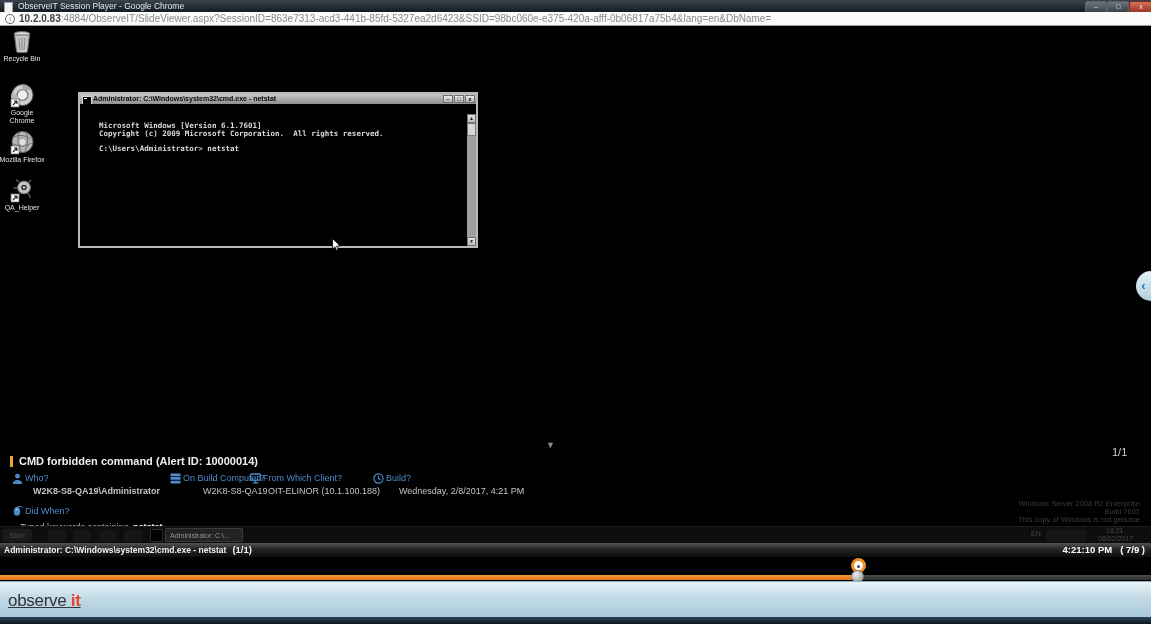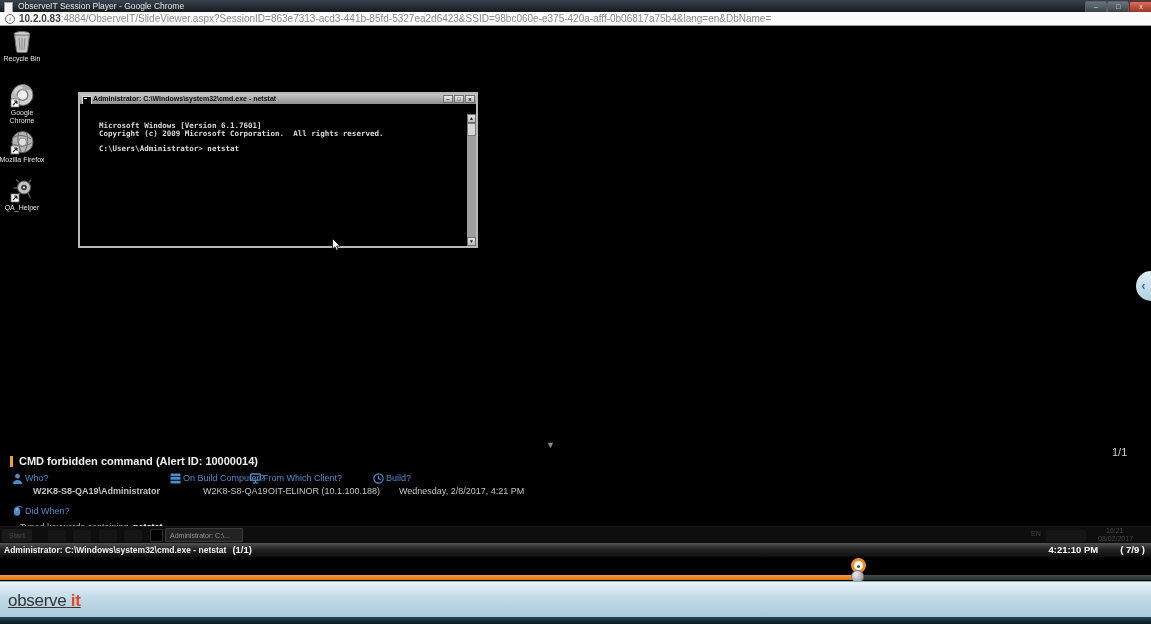--- a/index.html
+++ b/index.html
@@ -71,21 +71,21 @@
   .ghost-blob{top:3px;width:18px;height:12px;background:#161616;border-radius:2px;}
   .ghost-cmdicon{left:150px;top:2px;width:13px;height:13px;background:#000;border:1px solid #2b2b2b;box-sizing:border-box;}
   .ghost-taskbtn{left:165px;top:1px;width:78px;height:14px;background:#222;border:1px solid #3a3a3a;border-radius:1px;
                  font-size:7px;line-height:13px;color:#969696;padding-left:4px;box-sizing:border-box;white-space:nowrap;overflow:hidden;}
   .ghost-tray{font-size:7px;color:#474747;}
 
   
   .statusbar{left:0;top:543px;width:1151px;height:14px;background:linear-gradient(#535353,#232323 45%,#0e0e0e);}
   .status-left{left:4px;top:0;height:14px;line-height:14px;font-size:8.5px;font-weight:bold;color:#f2f2f2;white-space:nowrap;}
   .status-count{font-size:9.5px;padding-left:6px;}
-  .status-right{right:6px;top:0;height:14px;line-height:14px;display:flex;gap:22px;font-size:9.5px;font-weight:bold;color:#fff;}
+  .status-right{right:6px;top:0;height:14px;line-height:14px;display:flex;gap:8px;font-size:9.5px;font-weight:bold;color:#fff;}
 
   
   .timeline{left:0;top:557px;width:1151px;height:24px;background:#000;}
   .track{left:0;top:18px;width:1151px;height:5px;background:linear-gradient(#4a4a4a,#303030);cursor:pointer;}
   .track-fill{left:0;top:0;height:5px;background:linear-gradient(#f59a3e,#e2720f);}
   .alert-marker{left:851px;top:1px;width:9px;height:9px;border:3px solid #ef9220;border-radius:50%;background:#fdfdfd;cursor:pointer;}
   .alert-marker:after{content:"";position:absolute;left:3px;top:4px;width:3px;height:3px;background:#4a4a4a;border-radius:50%;}
   .handle{left:851px;top:13px;width:13px;height:13px;border-radius:50%;border:1px solid #7e7e7e;
           background:radial-gradient(circle at 35% 30%,#eee,#a5a5a5 70%,#8a8a8a);cursor:pointer;box-sizing:border-box;}
 
@@ -225,20 +225,25 @@
 
   <svg class="abs dw-icon" viewBox="0 0 11 11">
     <ellipse cx="5" cy="6.4" rx="3.2" ry="4.3" fill="#4d8ccc"></ellipse>
     <path d="M5 2.1 V6 M5 2.1 q3.5 -1.8 5.5 0.4" stroke="#4d8ccc" stroke-width="1" fill="none"></path>
     <path d="M5 3.2 v2.4" stroke="#dce9f5" stroke-width="0.8"></path>
   </svg>
   <div class="abs dw-label">Did When?</div>
   <div class="abs dw-text">Typed keywords containing</div>
   <div class="abs dw-keyword">netstat</div>
 
+  <div class="abs watermark">
+    <div>Windows Server 2008 R2 Enterprise</div>
+    <div>Build 7601</div>
+    <div>This copy of Windows is not genuine</div>
+  </div>
 
   <div class="abs ghost-taskbar">
     <div class="abs ghost-start">Start</div>
     <div class="abs ghost-blob" style="left:48px;"></div>
     <div class="abs ghost-blob" style="left:73px;"></div>
     <div class="abs ghost-blob" style="left:99px;"></div>
     <div class="abs ghost-blob" style="left:124px;"></div>
     <div class="abs ghost-cmdicon"></div>
     <div class="abs ghost-taskbtn">Administrator: C:\...</div>
     <div class="abs ghost-tray" style="left:1031px;top:3px;">EN</div>

